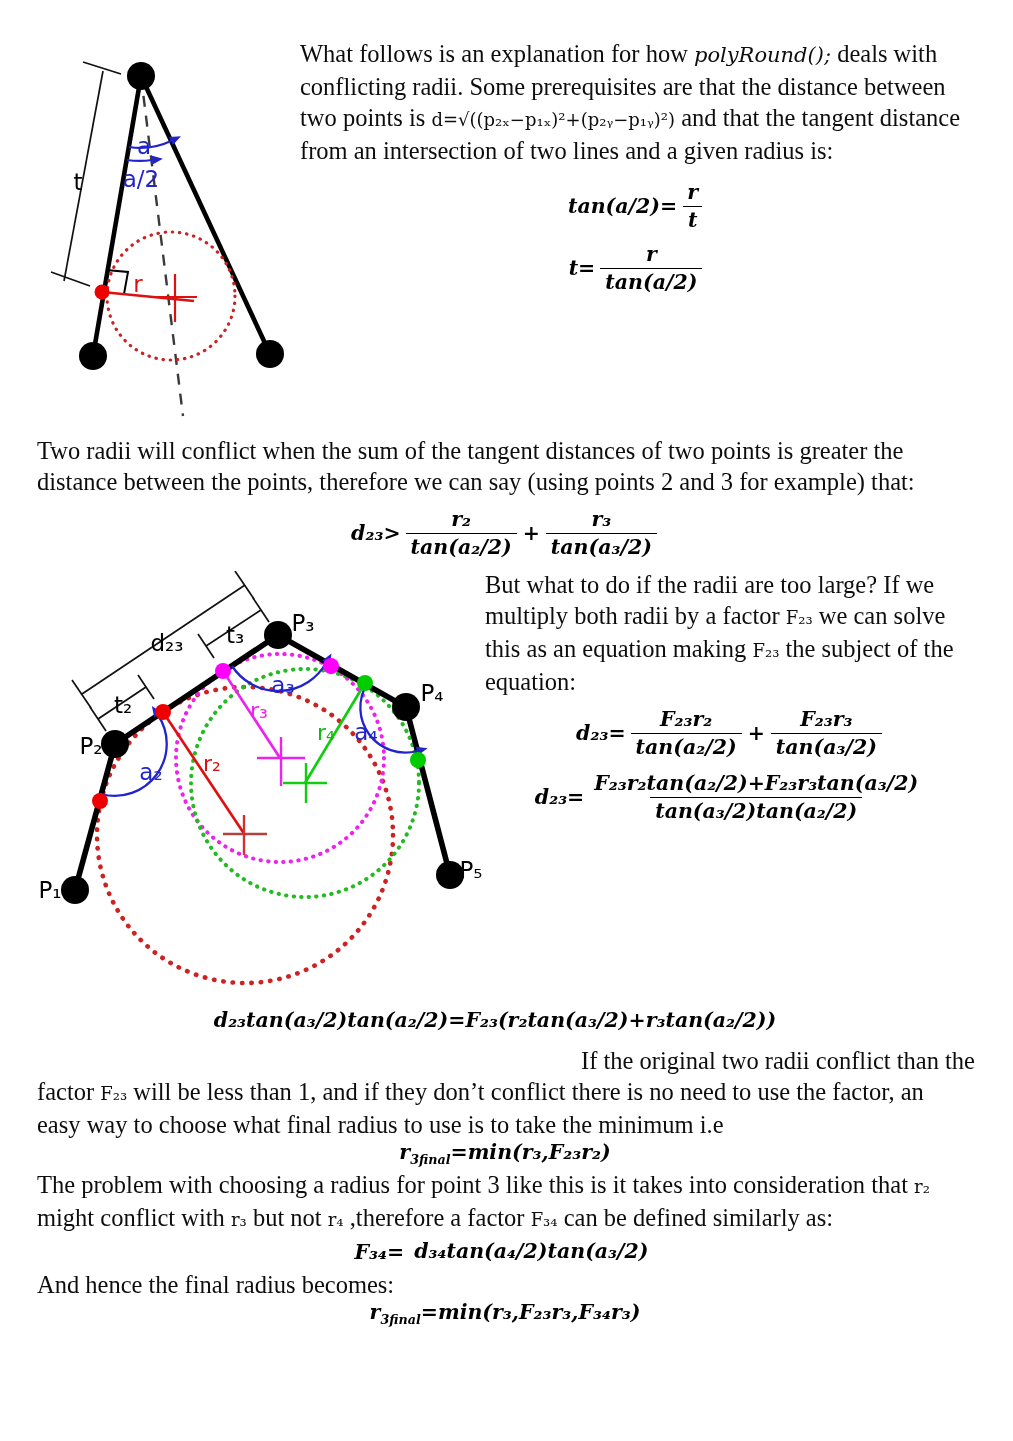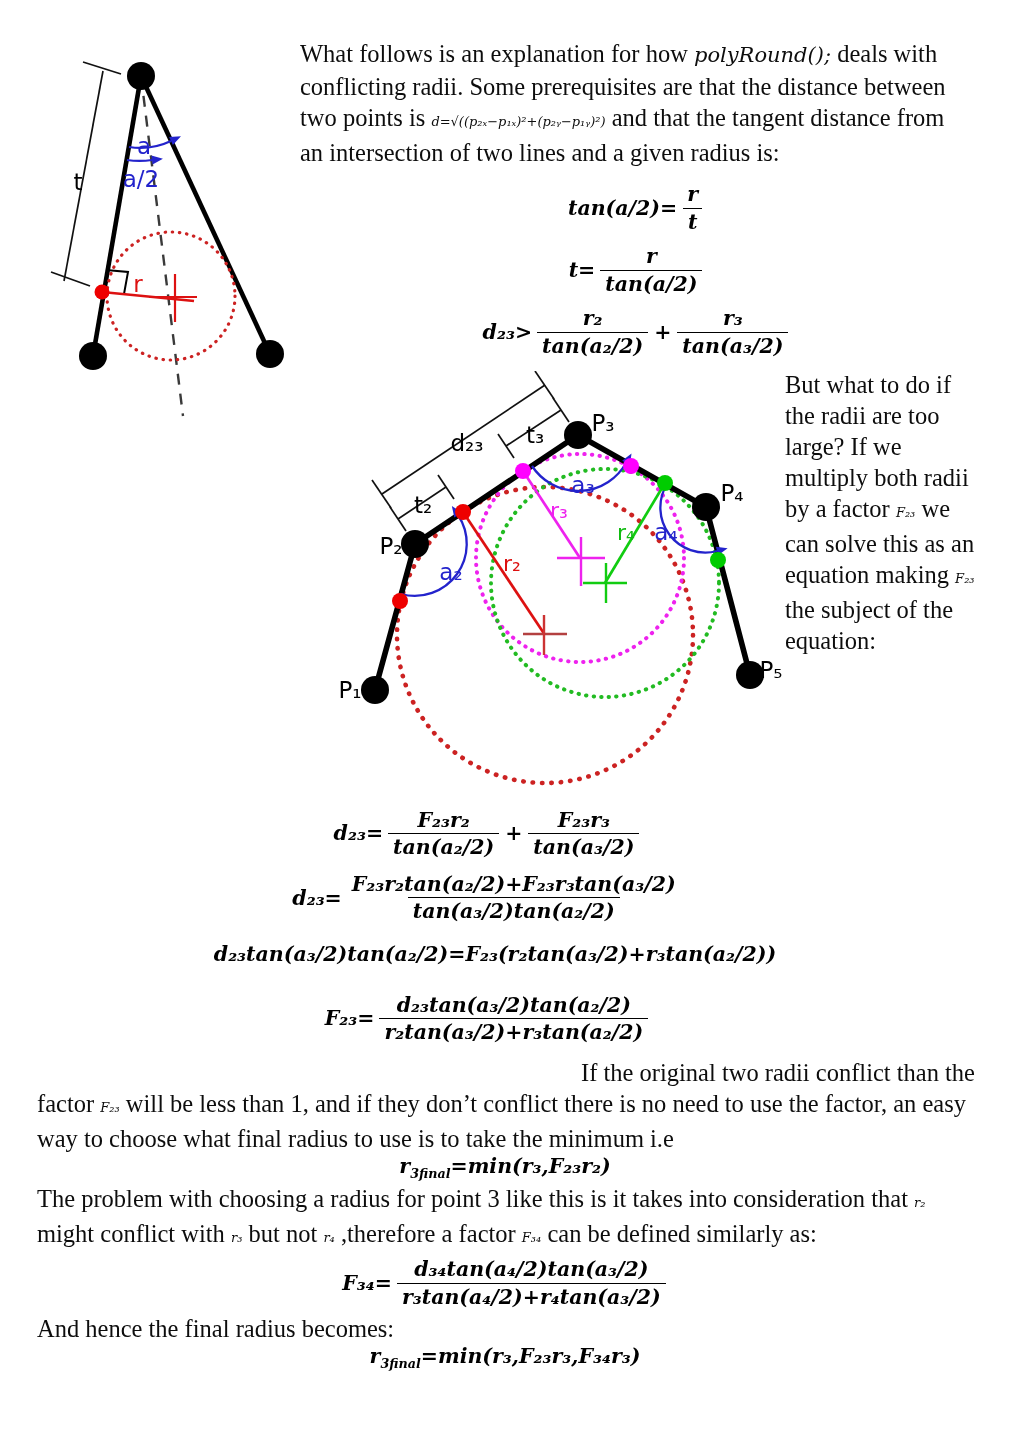--- a/index.html
+++ b/index.html
@@ -5,21 +5,21 @@
   html,body { margin:0; padding:0; background:#ffffff; }
   .page {
     position:relative; width:1013px; min-height:1441px; margin:0 auto;
     background:#ffffff; box-sizing:border-box; padding-top:38px;
     font-family:"Liberation Serif", serif; font-size:24.5px; color:#0d0d0d;
     line-height:31px; overflow:hidden;
   }
   p { margin:0; }
   .body-text { text-align:left; }
   .im { font-family:"DejaVu Serif", serif; font-style:italic; font-size:21px; }
-  .im-small { font-family:"DejaVu Serif", serif; font-style:italic; font-size:13px; }
+  .im-small { font-family:"DejaVu Serif", serif; font-size:18px; }
 
   .fig1 { float:left; width:300px; box-sizing:border-box; padding:6px 0 0 28px; }
   .fig2 { float:left; width:485px; box-sizing:border-box; padding:2px 0 0 25px; }
 
   .p-intro   { margin:0 40px 0 0; }
   .eq-tan    { margin:14px 40px 2px 0; }
   .eq-tdef   { margin:10px 40px 0 0; }
   .p-focus   { margin:16px 40px 0 0; }
   .p-conflict{ clear:left; margin:26px 40px 0 37px; }
   .eq-d23gt  { margin:10px 40px 10px 37px; }
@@ -110,20 +110,21 @@
     <span class="eqrow">
       <span class="mlhs">t=</span>
       <span class="frac">
           <span class="num">r</span>
           <span class="den">tan(a/2)</span>
         </span>
     </span>
   </div>
 
 
+  <p class="body-text p-conflict">Two radii will conflict when the sum of the tangent distances of two points is greater the distance between the points, therefore we can say (using points 2 and 3 for example) that:</p>
 
   <div class="equation eq-d23gt">
     <span class="eqrow">
       <span class="mlhs">d₂₃&gt;</span>
       <span class="frac">
           <span class="num">r₂</span>
           <span class="den">tan(a₂/2)</span>
         </span>
       <span class="mop">+</span>
       <span class="frac">
@@ -222,45 +223,35 @@
       <span class="mlhs">d₂₃=</span>
       <span class="frac">
           <span class="num">F₂₃r₂tan(a₂/2)+F₂₃r₃tan(a₃/2)</span>
           <span class="den">tan(a₃/2)tan(a₂/2)</span>
         </span>
     </span>
   </div>
 
   <div class="equation eq-dlin">d₂₃tan(a₃/2)tan(a₂/2)=F₂₃(r₂tan(a₃/2)+r₃tan(a₂/2))</div>
 
-  <div class="equation eq-f23">
-    <span class="eqrow">
-      <span class="mlhs">F₂₃=</span>
-      <span class="frac">
-          <span class="num">d₂₃tan(a₃/2)tan(a₂/2)</span>
-          <span class="den">r₂tan(a₃/2)+r₃tan(a₂/2)</span>
-        </span>
-    </span>
-  </div>
 
   <p class="body-text p-min-a">If the original two radii conflict than the</p>
   <p class="body-text p-min-b"><span>factor </span><span class="im-small">F₂₃</span><span> will be less than 1, and if they don’t conflict there is no need to use the factor, an easy way to choose what final radius to use is to take the minimum i.e</span></p>
 
   <div class="equation eq-rmin1">
     <span>r</span><sub>3final</sub><span>=min(r₃,F₂₃r₂)</span>
   </div>
 
   <p class="body-text p-f34"><span>The problem with choosing a radius for point 3 like this is it takes into consideration that </span><span class="im-small">r₂</span><span> might conflict with </span><span class="im-small">r₃</span><span> but not </span><span class="im-small">r₄</span><span> ,therefore a factor </span><span class="im-small">F₃₄</span><span> can be defined similarly as:</span></p>
 
   <div class="equation eq-f34">
     <span class="eqrow">
       <span class="mlhs">F₃₄=</span>
       <span class="frac">
           <span class="num">d₃₄tan(a₄/2)tan(a₃/2)</span>
-          <span class="den">r₃tan(a₄/2)+r₄tan(a₃/2)</span>
         </span>
     </span>
   </div>
 
   <p class="body-text p-hence">And hence the final radius becomes:</p>
 
   <div class="equation eq-rmin2">
     <span>r</span><sub>3final</sub><span>=min(r₃,F₂₃r₃,F₃₄r₃)</span>
   </div>
 

